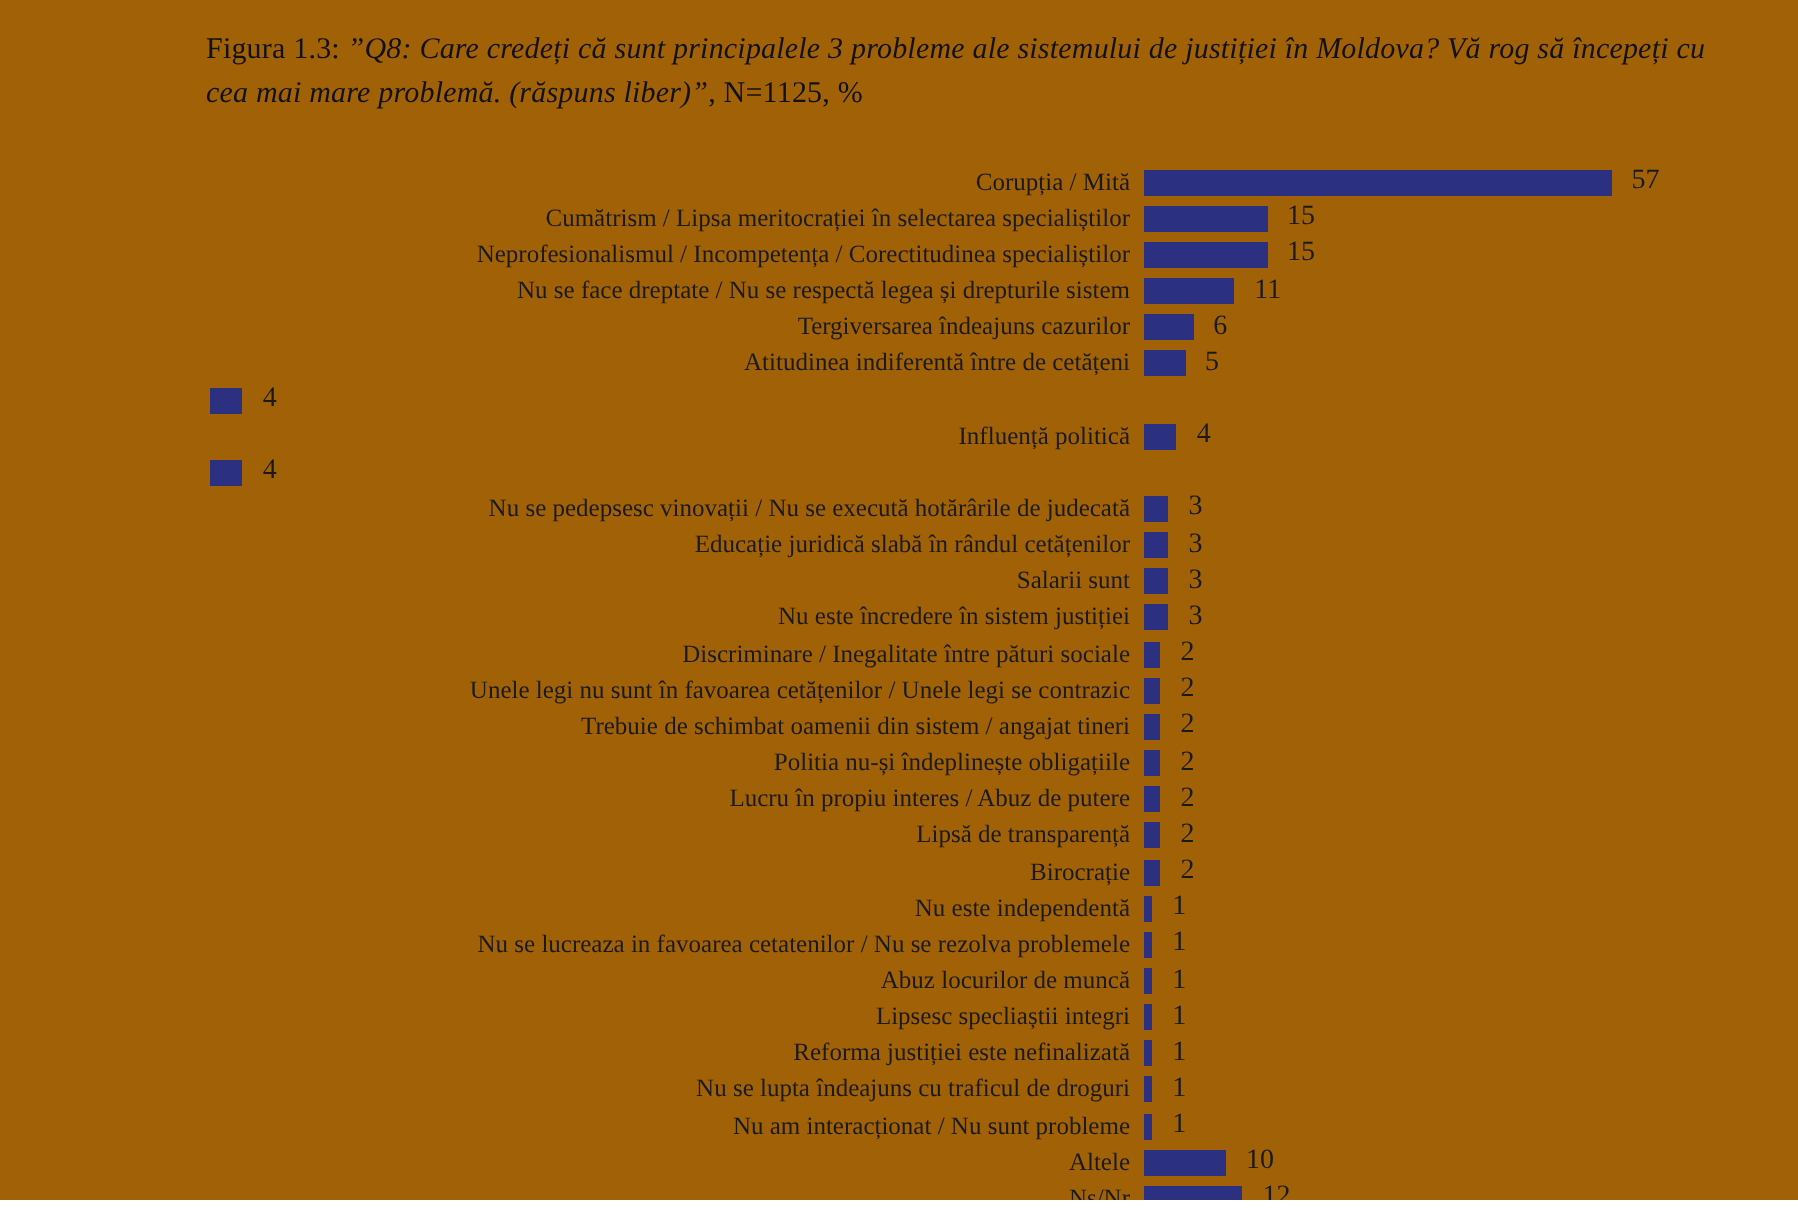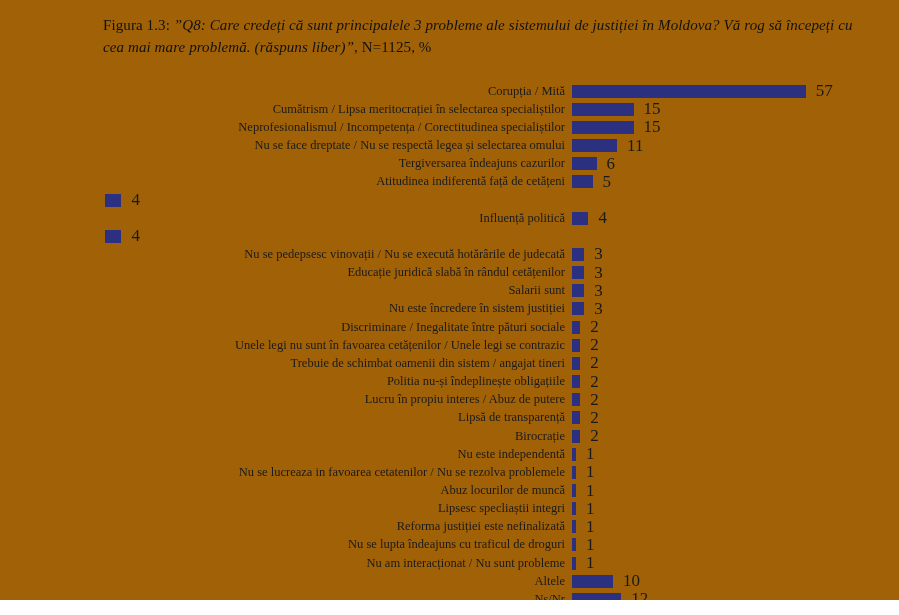--- a/index.html
+++ b/index.html
@@ -45,21 +45,21 @@
     color: #1a1a1a;
     white-space: nowrap;
     flex: 0 0 auto;
   }
   .bar {
     height: 13px;
     margin-left: 7px;
     flex: 0 0 auto;
   }
   .val {
-    font-size: 17px;
+    font-size: 14px;
     color: #1a1a1a;
     margin-left: 10px;
     flex: 0 0 auto;
   }
 </style>
 </head>
 <body>
 
 <div id="page">
   <div class="caption">
@@ -76,31 +76,31 @@
         <div class="label">Cumătrism / Lipsa meritocrației în selectarea specialiștilor</div>
         <div class="bar" style="width: 61.5px; background: rgb(43, 49, 128);"></div>
         <div class="val">15</div>
       </div>
       <div class="row">
         <div class="label">Neprofesionalismul / Incompetența / Corectitudinea specialiștilor</div>
         <div class="bar" style="width: 61.5px; background: rgb(43, 49, 128);"></div>
         <div class="val">15</div>
       </div>
       <div class="row">
-        <div class="label">Nu se face dreptate / Nu se respectă legea și selectarea omului</div>
+        <div class="label">Nu se face dreptate / Nu se respectă legea și drepturile sistem</div>
         <div class="bar" style="width: 45.1px; background: rgb(43, 49, 128);"></div>
         <div class="val">11</div>
       </div>
       <div class="row">
         <div class="label">Tergiversarea îndeajuns cazurilor</div>
         <div class="bar" style="width: 24.6px; background: rgb(43, 49, 128);"></div>
         <div class="val">6</div>
       </div>
       <div class="row">
-        <div class="label">Atitudinea indiferentă față de cetățeni</div>
+        <div class="label">Atitudinea indiferentă între de cetățeni</div>
         <div class="bar" style="width: 20.5px; background: rgb(43, 49, 128);"></div>
         <div class="val">5</div>
       </div>
       <div class="row">
         <div class="bar" style="width: 16.4px; background: rgb(43, 49, 128);"></div>
         <div class="val">4</div>
       </div>
       <div class="row">
         <div class="label">Influență politică</div>
         <div class="bar" style="width: 16.4px; background: rgb(43, 49, 128);"></div>

